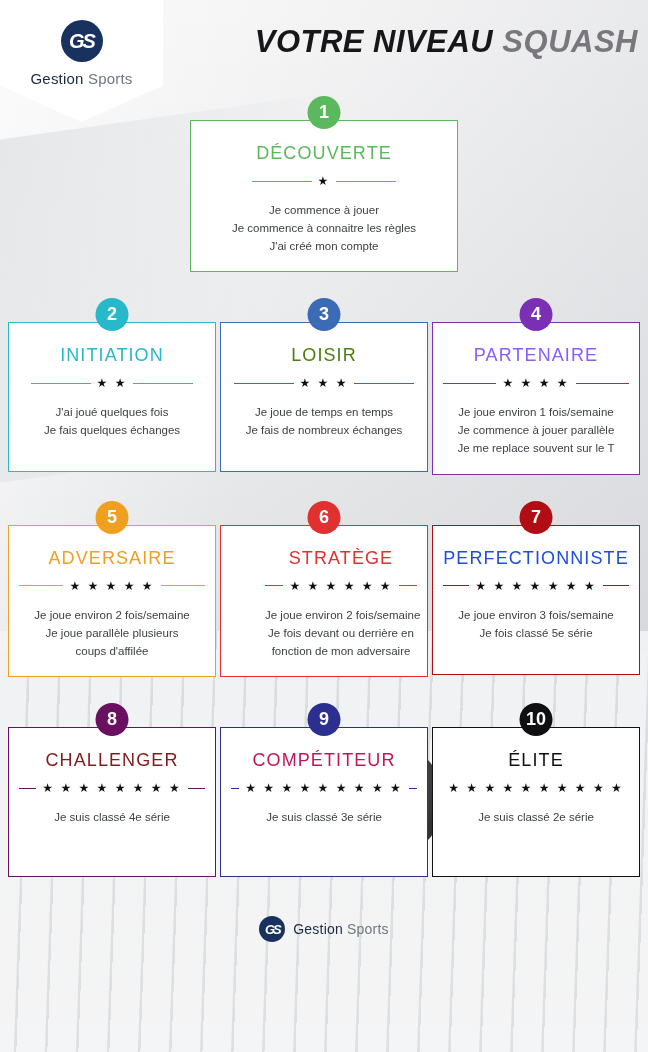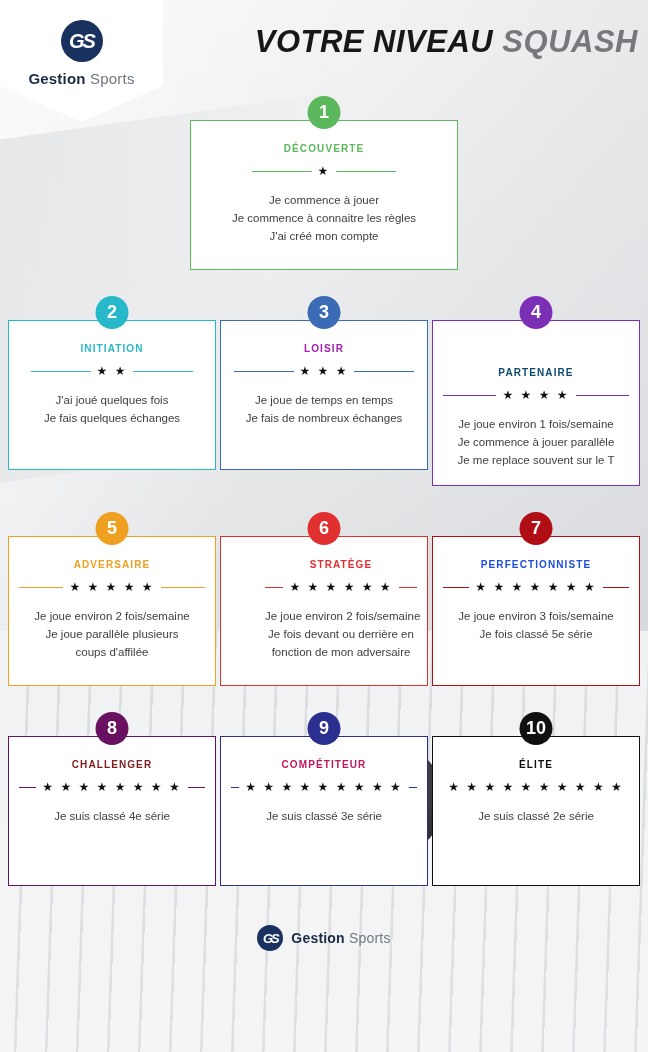--- a/index.html
+++ b/index.html
@@ -110,21 +110,21 @@
     font-size: 20px;
     letter-spacing: -2px;
     font-style: italic;
   }
   .logo-text {
     margin-top: 8px;
     font-size: 15px;
     color: #1b2a44;
     letter-spacing: 0.2px;
   }
-  .logo-text b { font-weight: bold; }
+  .logo-text b { font-weight: normal; }
   .logo-text span { color: #6f7780; }
 
   .title-bar {
     flex: 1;
     padding-top: 24px;
     padding-right: 10px;
     text-align: right;
     font-style: italic;
     font-weight: bold;
     font-size: 31px;
@@ -170,22 +170,22 @@
     border-radius: 50%;
     color: #ffffff;
     font-size: 18px;
     font-weight: bold;
     display: flex;
     align-items: center;
     justify-content: center;
     z-index: 4;
   }
   .lvl-name {
-    font-size: 10px;
-    font-weight: bold;
+    font-size: 18px;
+    font-weight: normal;
     letter-spacing: 1.1px;
     margin-bottom: 10px;
   }
   .stars-row {
     display: flex;
     align-items: center;
     justify-content: center;
     gap: 6px;
     margin-bottom: 14px;
   }
@@ -282,36 +282,36 @@
         </div>
         <div class="desc">
           <div>J'ai joué quelques fois</div>
           <div>Je fais quelques échanges</div>
         </div>
       </div>
     </div>
     <div class="slot">
       <div class="badge" style="background: rgb(59, 107, 181);">3</div>
       <div class="card" style="border-color: rgb(59, 107, 181);">
-        <div class="lvl-name" style="color: #a21caf;">LOISIR</div>
+        <div class="lvl-name" style="color: #4d7c0f;">LOISIR</div>
         <div class="stars-row">
           <div class="rule" style="background: rgb(59, 107, 181);"></div>
           <div class="stars">★ ★ ★</div>
           <div class="rule" style="background: rgb(59, 107, 181);"></div>
         </div>
         <div class="desc">
           <div>Je joue de temps en temps</div>
           <div>Je fais de nombreux échanges</div>
         </div>
       </div>
     </div>
     <div class="slot">
       <div class="badge" style="background: rgb(123, 47, 181);">4</div>
       <div class="card" style="border-color: rgb(123, 47, 181);">
-        <div class="lvl-name" style="color: #0c4a6e; margin-top: 24px;">PARTENAIRE</div>
+        <div class="lvl-name" style="color: #8b5cf6;">PARTENAIRE</div>
         <div class="stars-row">
           <div class="rule" style="background: rgb(123, 47, 181);"></div>
           <div class="stars">★ ★ ★ ★</div>
           <div class="rule" style="background: rgb(123, 47, 181);"></div>
         </div>
         <div class="desc">
           <div>Je joue environ 1 fois/semaine</div>
           <div>Je commence à jouer parallèle</div>
           <div>Je me replace souvent sur le T</div>
         </div>

